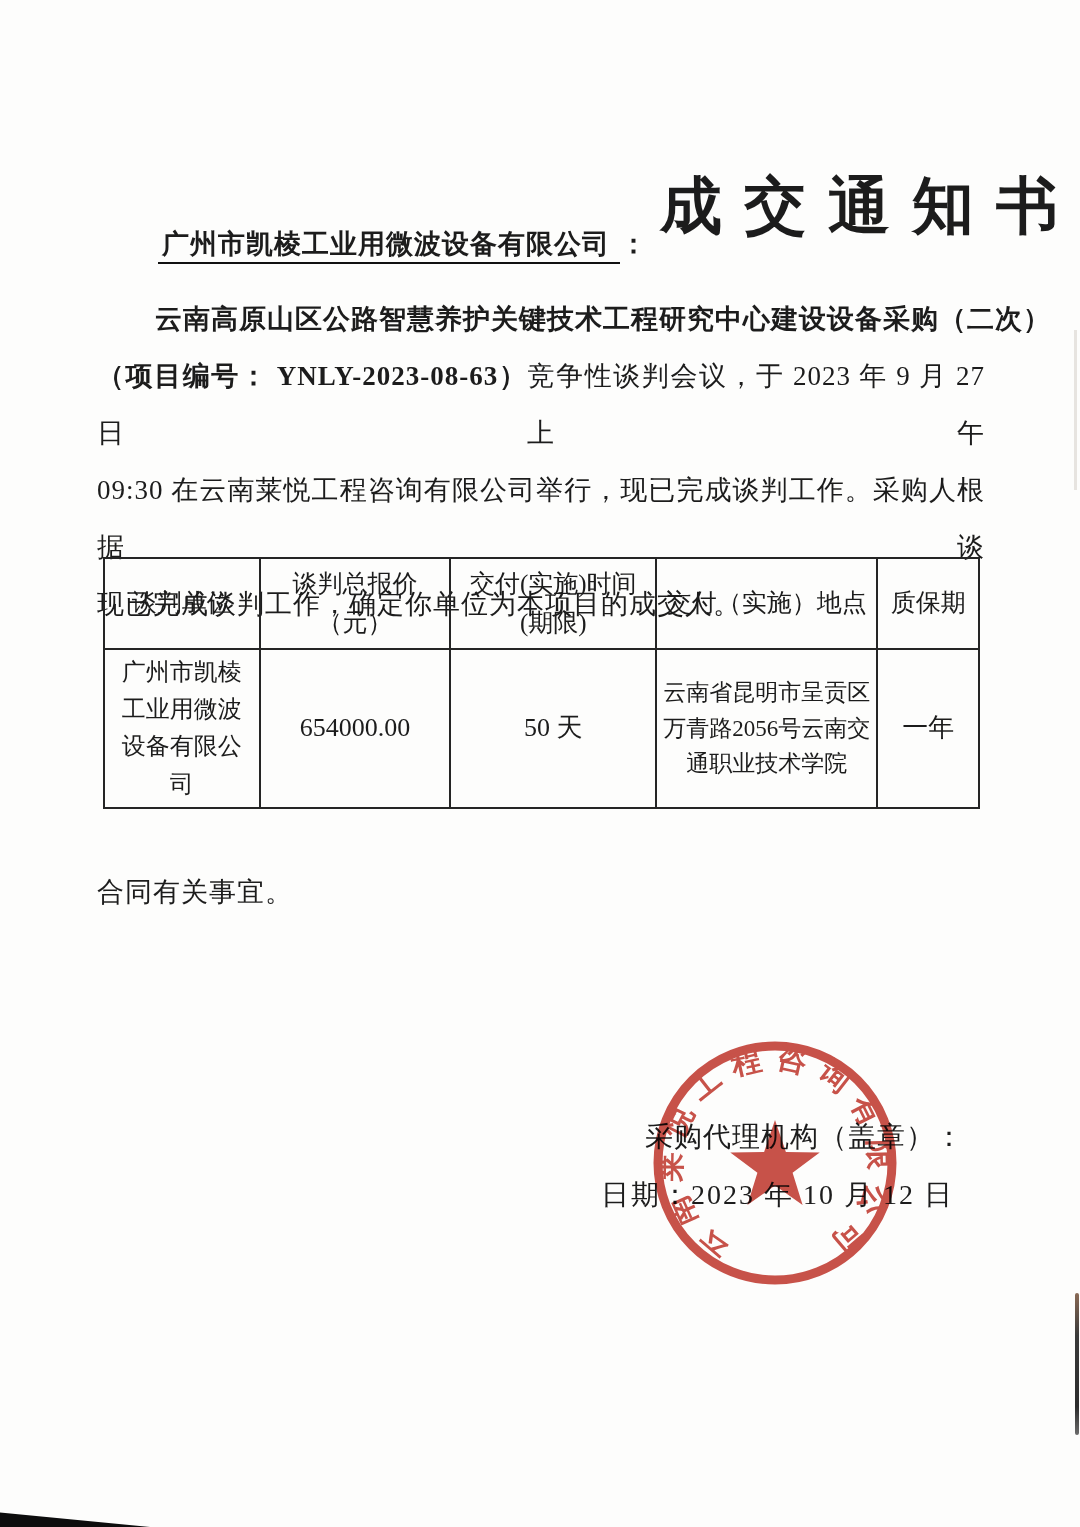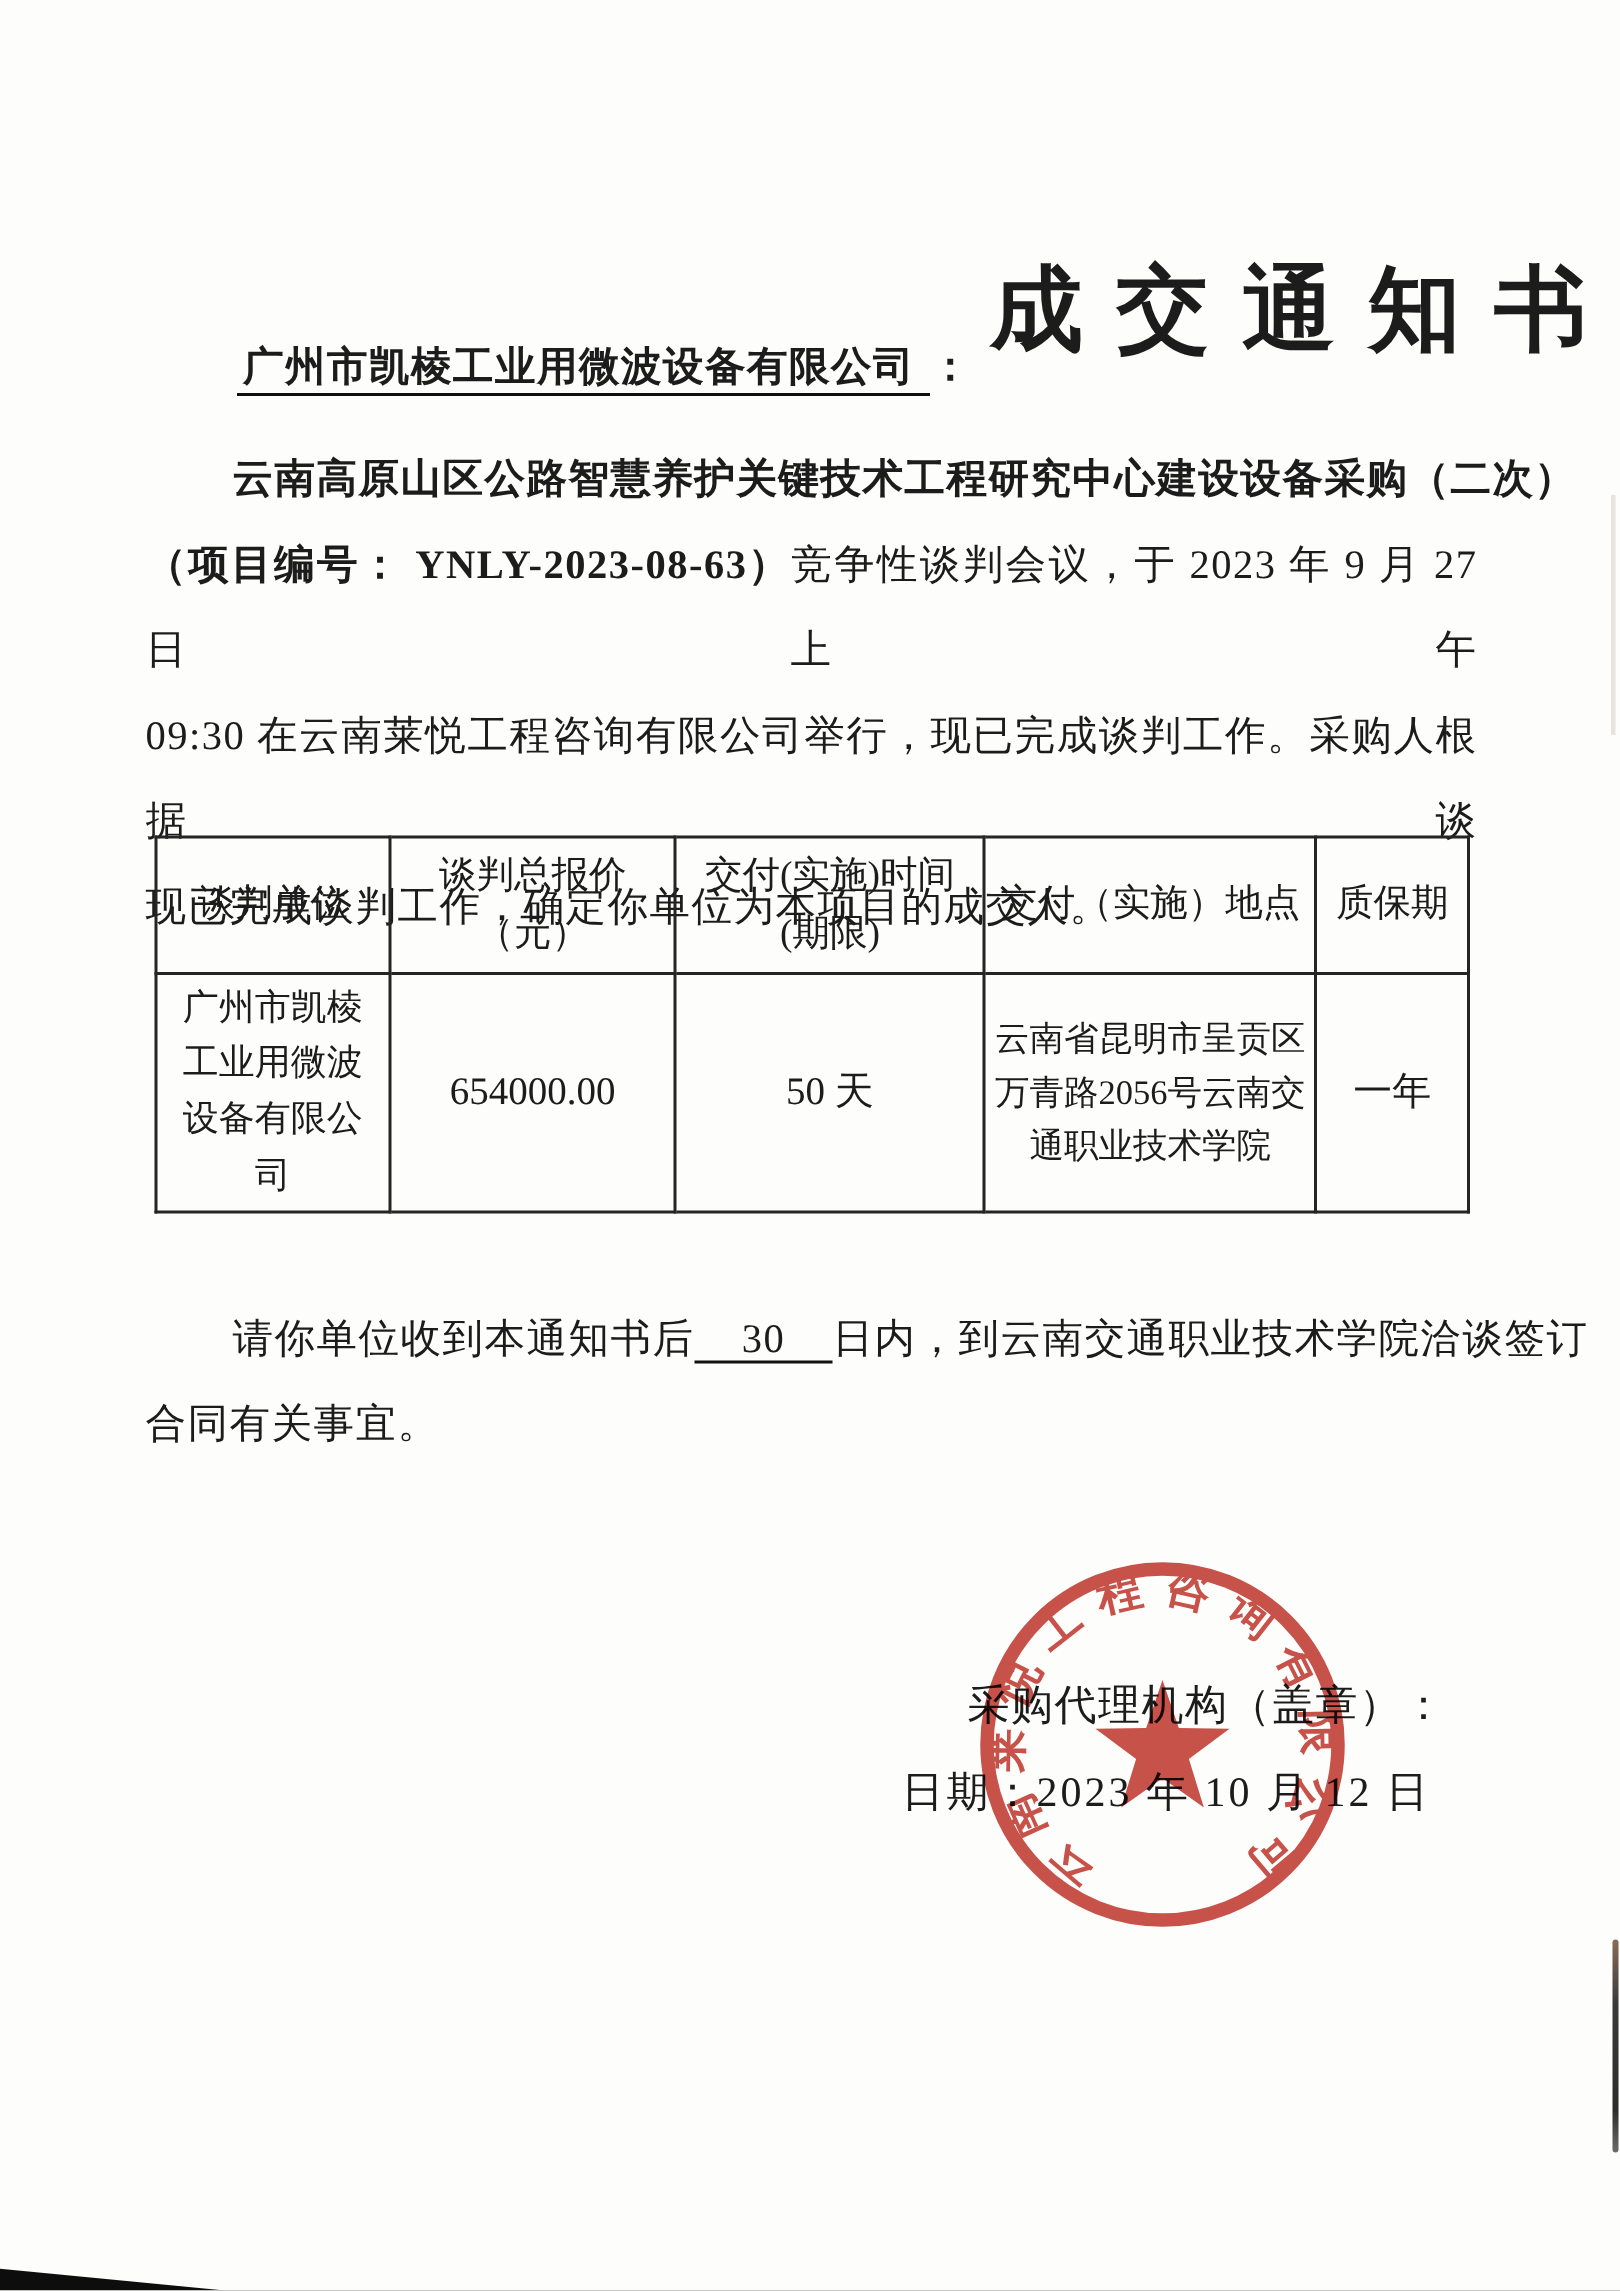--- a/index.html
+++ b/index.html
@@ -142,21 +142,20 @@
         <td class="cell-company">广州市凯棱工业用微波设备有限公司</td>
         <td>654000.00</td>
         <td>50 天</td>
         <td class="cell-address">云南省昆明市呈贡区万青路2056号云南交通职业技术学院</td>
         <td>一年</td>
       </tr>
     </tbody>
   </table>
 
   <div class="closing-block">
-    <div class="closing-line1"><span class="indent"></span><span>请你单位收到本通知书后</span><span class="days-underline">30</span><span>日内，到云南交通职业技术学院洽谈签订</span></div>
     <div>合同有关事宜。</div>
   </div>
 
   <div class="sig-agency">采购代理机构（盖章）：</div>
   <div class="sig-date">日期：2023 年 10 月 12 日</div>
 
   <svg class="stamp" viewBox="0 0 254 254" xmlns="http://www.w3.org/2000/svg" aria-hidden="true">
     <circle cx="127" cy="127" r="117" fill="none" stroke="#c23a31" stroke-width="9"></circle>
     <path id="stampArc" d="M 127 222 A 95 95 0 0 1 127 32 A 95 95 0 0 1 127 222" fill="none"></path>
     <text font-size="30" font-weight="700" fill="#c23a31" letter-spacing="12" style="font-family:'Liberation Serif','DejaVu Serif',serif;">

